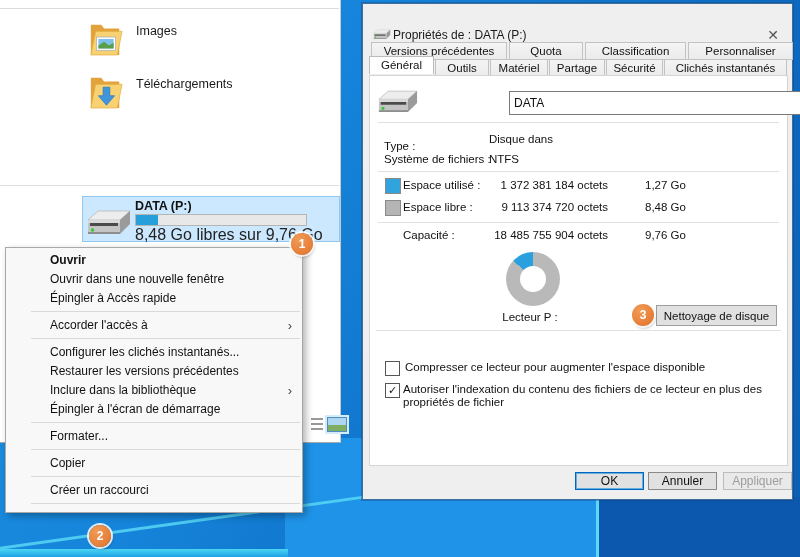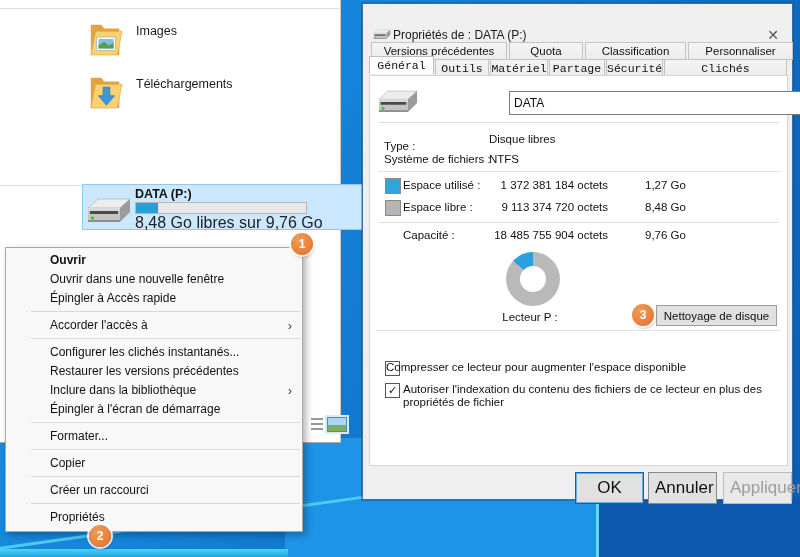--- a/index.html
+++ b/index.html
@@ -20,21 +20,21 @@
   .explorer{left:0;top:0;width:340px;height:442px;background:#fff;
     border-right:1px solid #c9c9c9;border-bottom:1px solid #a9a9a9;}
   .exp-topline{left:0;top:8px;width:339px;height:1px;background:#dcdcdc;}
   .exp-sep{left:0;top:185px;width:339px;height:1px;background:#dcdcdc;}
   .folder-item{display:flex;align-items:flex-start;}
   .folder-label{font-size:12.5px;color:#1a1a1a;padding-top:6px;}
   .fi-images{left:88px;top:18px;}
   .fi-dl{left:88px;top:71px;}
   .folder-label{margin-left:12px;}
 
-  .drive-item{left:82px;top:184px;width:256px;height:44px;background:#cce8ff;border:1px solid #90c8f0;padding-left:32px;}
+  .drive-item{left:82px;top:196px;width:256px;height:44px;background:#cce8ff;border:1px solid #90c8f0;}
   .drive-icon-exp{left:4px;top:12px;}
   .drive-name{left:52px;top:2px;font-size:12.5px;font-weight:bold;color:#111;}
   .drive-bar{left:52px;top:17px;width:170px;height:10px;background:#e8e8e8;border:1px solid #b5b5b5;}
   .drive-bar-fill{height:100%;background:#26a0da;}
   .drive-free{left:52px;top:29px;font-size:16px;color:#222;text-align:center;}
 
   .view-icons{left:311px;top:417px;display:flex;gap:4px;align-items:center;}
   .icon-details{width:12px;height:13px;
     background:repeating-linear-gradient(to bottom,#999 0 2px,transparent 2px 5px);}
   .icon-thumb{width:18px;height:13px;border:1px solid #4a90c4;
@@ -63,21 +63,21 @@
   .titlebar{left:0;top:0;width:100%;height:30px;margin-top:16px;}
   .title-icon{left:10px;top:9px;}
   .title-text{left:30px;top:8px;font-size:12px;color:#1a1a1a;}
   .close-x{right:8px;top:5px;width:22px;height:20px;text-align:center;line-height:20px;
     font-size:14px;color:#555;cursor:pointer;}
 
   .tabs-row1{left:8px;top:38px;display:flex;gap:2px;}
   .tabs-row2{left:6px;top:55px;display:flex;gap:1px;}
   .tab{height:16px;line-height:16px;text-align:center;font-size:11.5px;color:#111;
     background:linear-gradient(#f4f4f4,#ebebeb);border:1px solid #c3c3c3;}
-  .tabs-row2 .tab{height:17px;line-height:17px;font-family:Liberation Mono, monospace;}
+  .tabs-row2 .tab{height:17px;line-height:17px;}
   .tab-active{background:#fff;border:1px solid #bcbcbc;border-bottom:none;
     margin-top:-3px;height:21px;line-height:21px;position:relative;z-index:3;}
   .t-w1a{width:134px;}.t-w1b{width:72px;}.t-w1c{width:103px;}.t-w1d{width:99px;}
   .t-w2a{width:63px;}.t-w2b{width:52px;}.t-w2c{width:56px;}.t-w2d{width:54px;}
   .t-w2e{width:55px;}.t-w2f{width:121px;}
 
   .tab-page{left:6px;top:71px;width:417px;height:389px;background:#fff;
     border:1px solid #d5d5d5;z-index:1;}
   .psep{left:8px;width:401px;height:1px;background:#e0e0e0;}
   .psep1{top:46px;}.psep2{top:95px;}.psep3{top:146px;}.psep4{top:254px;left:6px;width:405px;}
@@ -102,25 +102,25 @@
     border-radius:50%;background:#fff;}
   .lecteur{left:105px;top:235px;width:110px;text-align:center;font-size:11.5px;}
   .cleanup-btn{left:286px;top:229px;width:121px;height:21px;background:#e1e1e1;
     border:1px solid #9d9d9d;font-family:inherit;font-size:11.5px;color:#111;}
 
   .checkbox{width:13px;height:13px;background:#fff;border:1px solid #555;
     font-size:11px;line-height:12px;text-align:center;color:#111;}
   .cb1{left:15px;top:285px;}
   .cb2{left:15px;top:307px;}
   .cb-lbl{font-size:11.5px;color:#111;}
-  .cbl1{left:16px;top:285px;}
+  .cbl1{left:35px;top:285px;}
   .cbl2{left:33px;top:307px;width:378px;line-height:13px;}
 
-  .dlg-btn{position:absolute;top:468px;width:69px;height:32px;background:#e1e1e1;
-    border:1px solid #8a8a8a;font-family:inherit;font-size:17px;color:#111;}
+  .dlg-btn{position:absolute;top:468px;width:69px;height:18px;background:#e1e1e1;
+    border:1px solid #8a8a8a;font-family:inherit;font-size:12px;color:#111;}
   .btn-ok{left:212px;border:1px solid #0067c0;box-shadow:inset 0 0 0 1px #66aee0;}
   .btn-cancel{left:285px;}
   .btn-apply{left:360px;color:#9d9d9d;border-color:#bcbcbc;background:#e9e9e9;}
 </style>
 </head>
 <body>
 
 <svg width="0" height="0" style="position:absolute">
   <defs>
     <g id="g-drive">
@@ -199,21 +199,20 @@
     <div class="menu-item"><span>Restaurer les versions précédentes</span></div>
     <div class="menu-item"><span>Inclure dans la bibliothèque</span><span class="mi-arrow">›</span></div>
     <div class="menu-item"><span>Épingler à l'écran de démarrage</span></div>
     <div class="menu-sep"></div>
     <div class="menu-item"><span>Formater...</span></div>
     <div class="menu-sep"></div>
     <div class="menu-item"><span>Copier</span></div>
     <div class="menu-sep"></div>
     <div class="menu-item"><span>Créer un raccourci</span></div>
     <div class="menu-sep"></div>
-    <div class="menu-item"><span>Propriétés</span></div>
   </div>
 
   <div class="abs dialog">
     <div class="abs titlebar">
       <svg class="abs title-icon" width="18" height="11" viewBox="0 0 44 28">
           <use href="#g-drive"></use>
         </svg>
       <span class="abs title-text">Propriétés de : DATA (P:)</span>
       <span class="abs close-x">✕</span>
     </div>
@@ -235,21 +234,21 @@
 
     <div class="abs tab-page">
       <svg class="abs pg-icon" width="40" height="26" viewBox="0 0 44 28">
           <use href="#g-drive"></use>
         </svg>
       <input class="abs name-input" type="text" value="DATA" style="">
 
       <div class="abs psep psep1"></div>
 
       <div class="abs prow lbl-type">Type :</div>
-      <div class="abs prow val-type">Disque libres</div>
+      <div class="abs prow val-type">Disque dans</div>
       <div class="abs prow lbl-fs">Système de fichiers :</div>
       <div class="abs prow val-fs">NTFS</div>
 
       <div class="abs psep psep2"></div>
 
       <div class="abs swatch sw-used"></div>
       <div class="abs prow lbl-used">Espace utilisé :</div>
       <div class="abs prow bytes by-used">1 372 381 184 octets</div>
       <div class="abs prow gosize go-used">1,27 Go</div>
 

